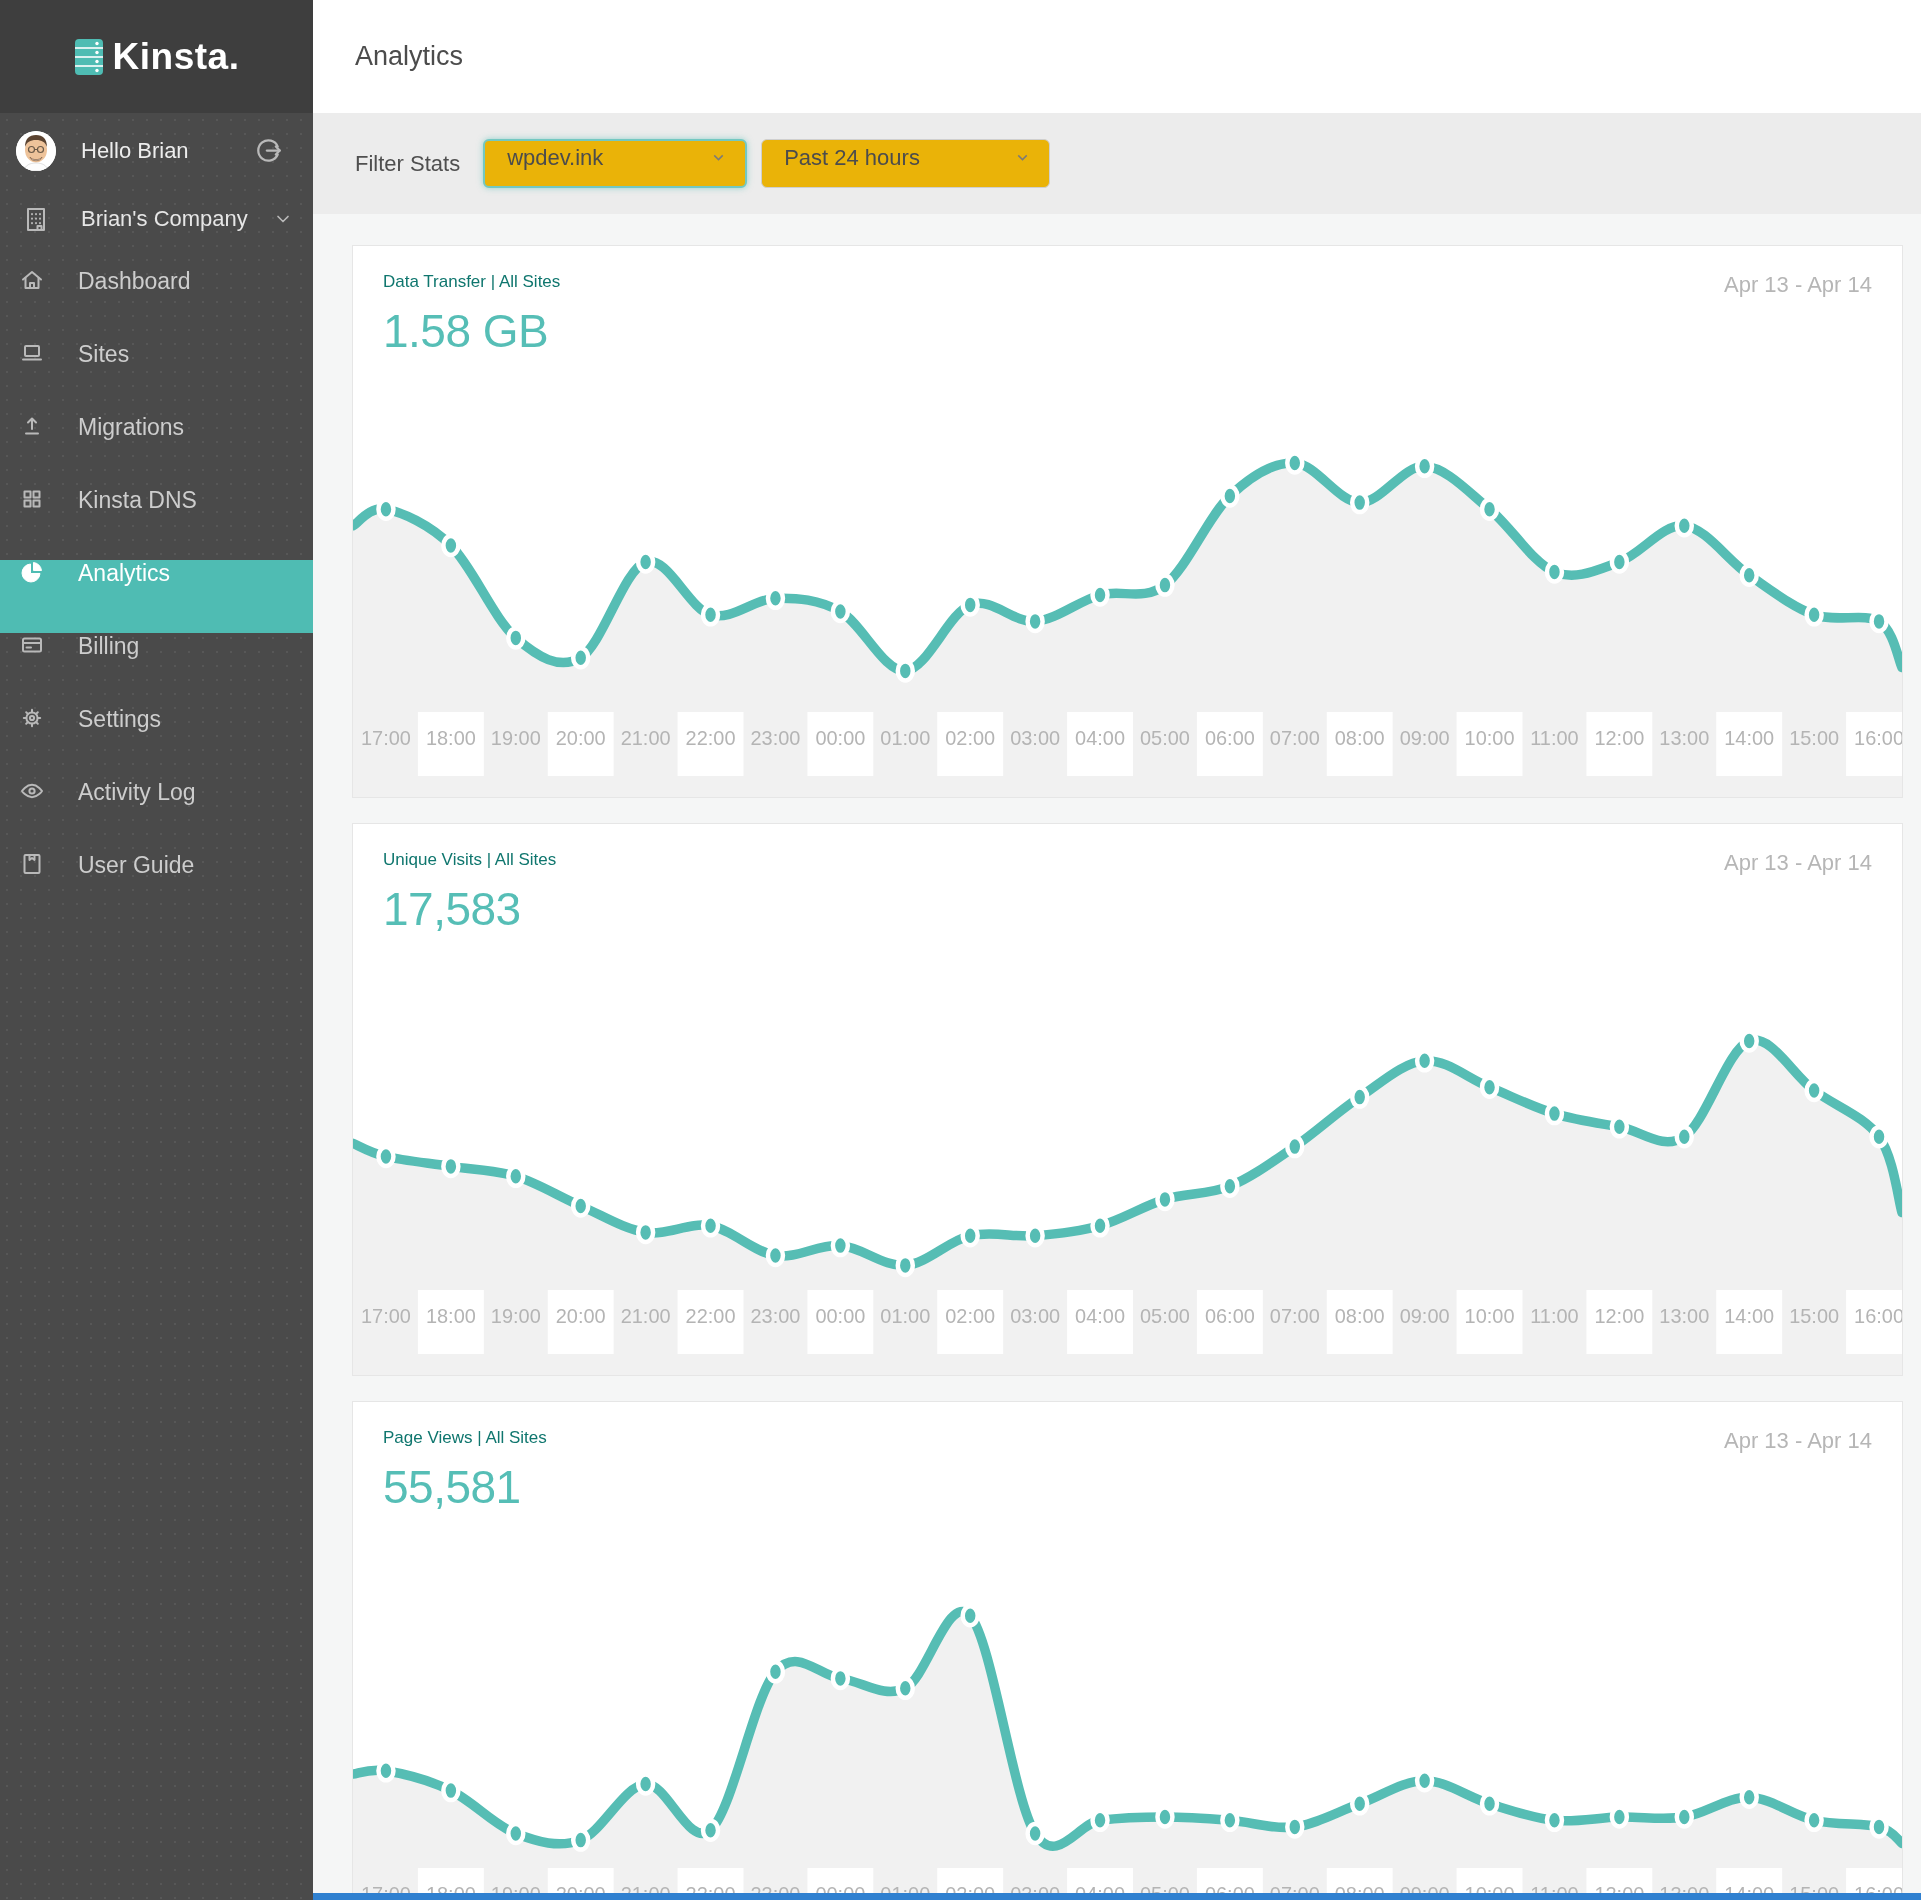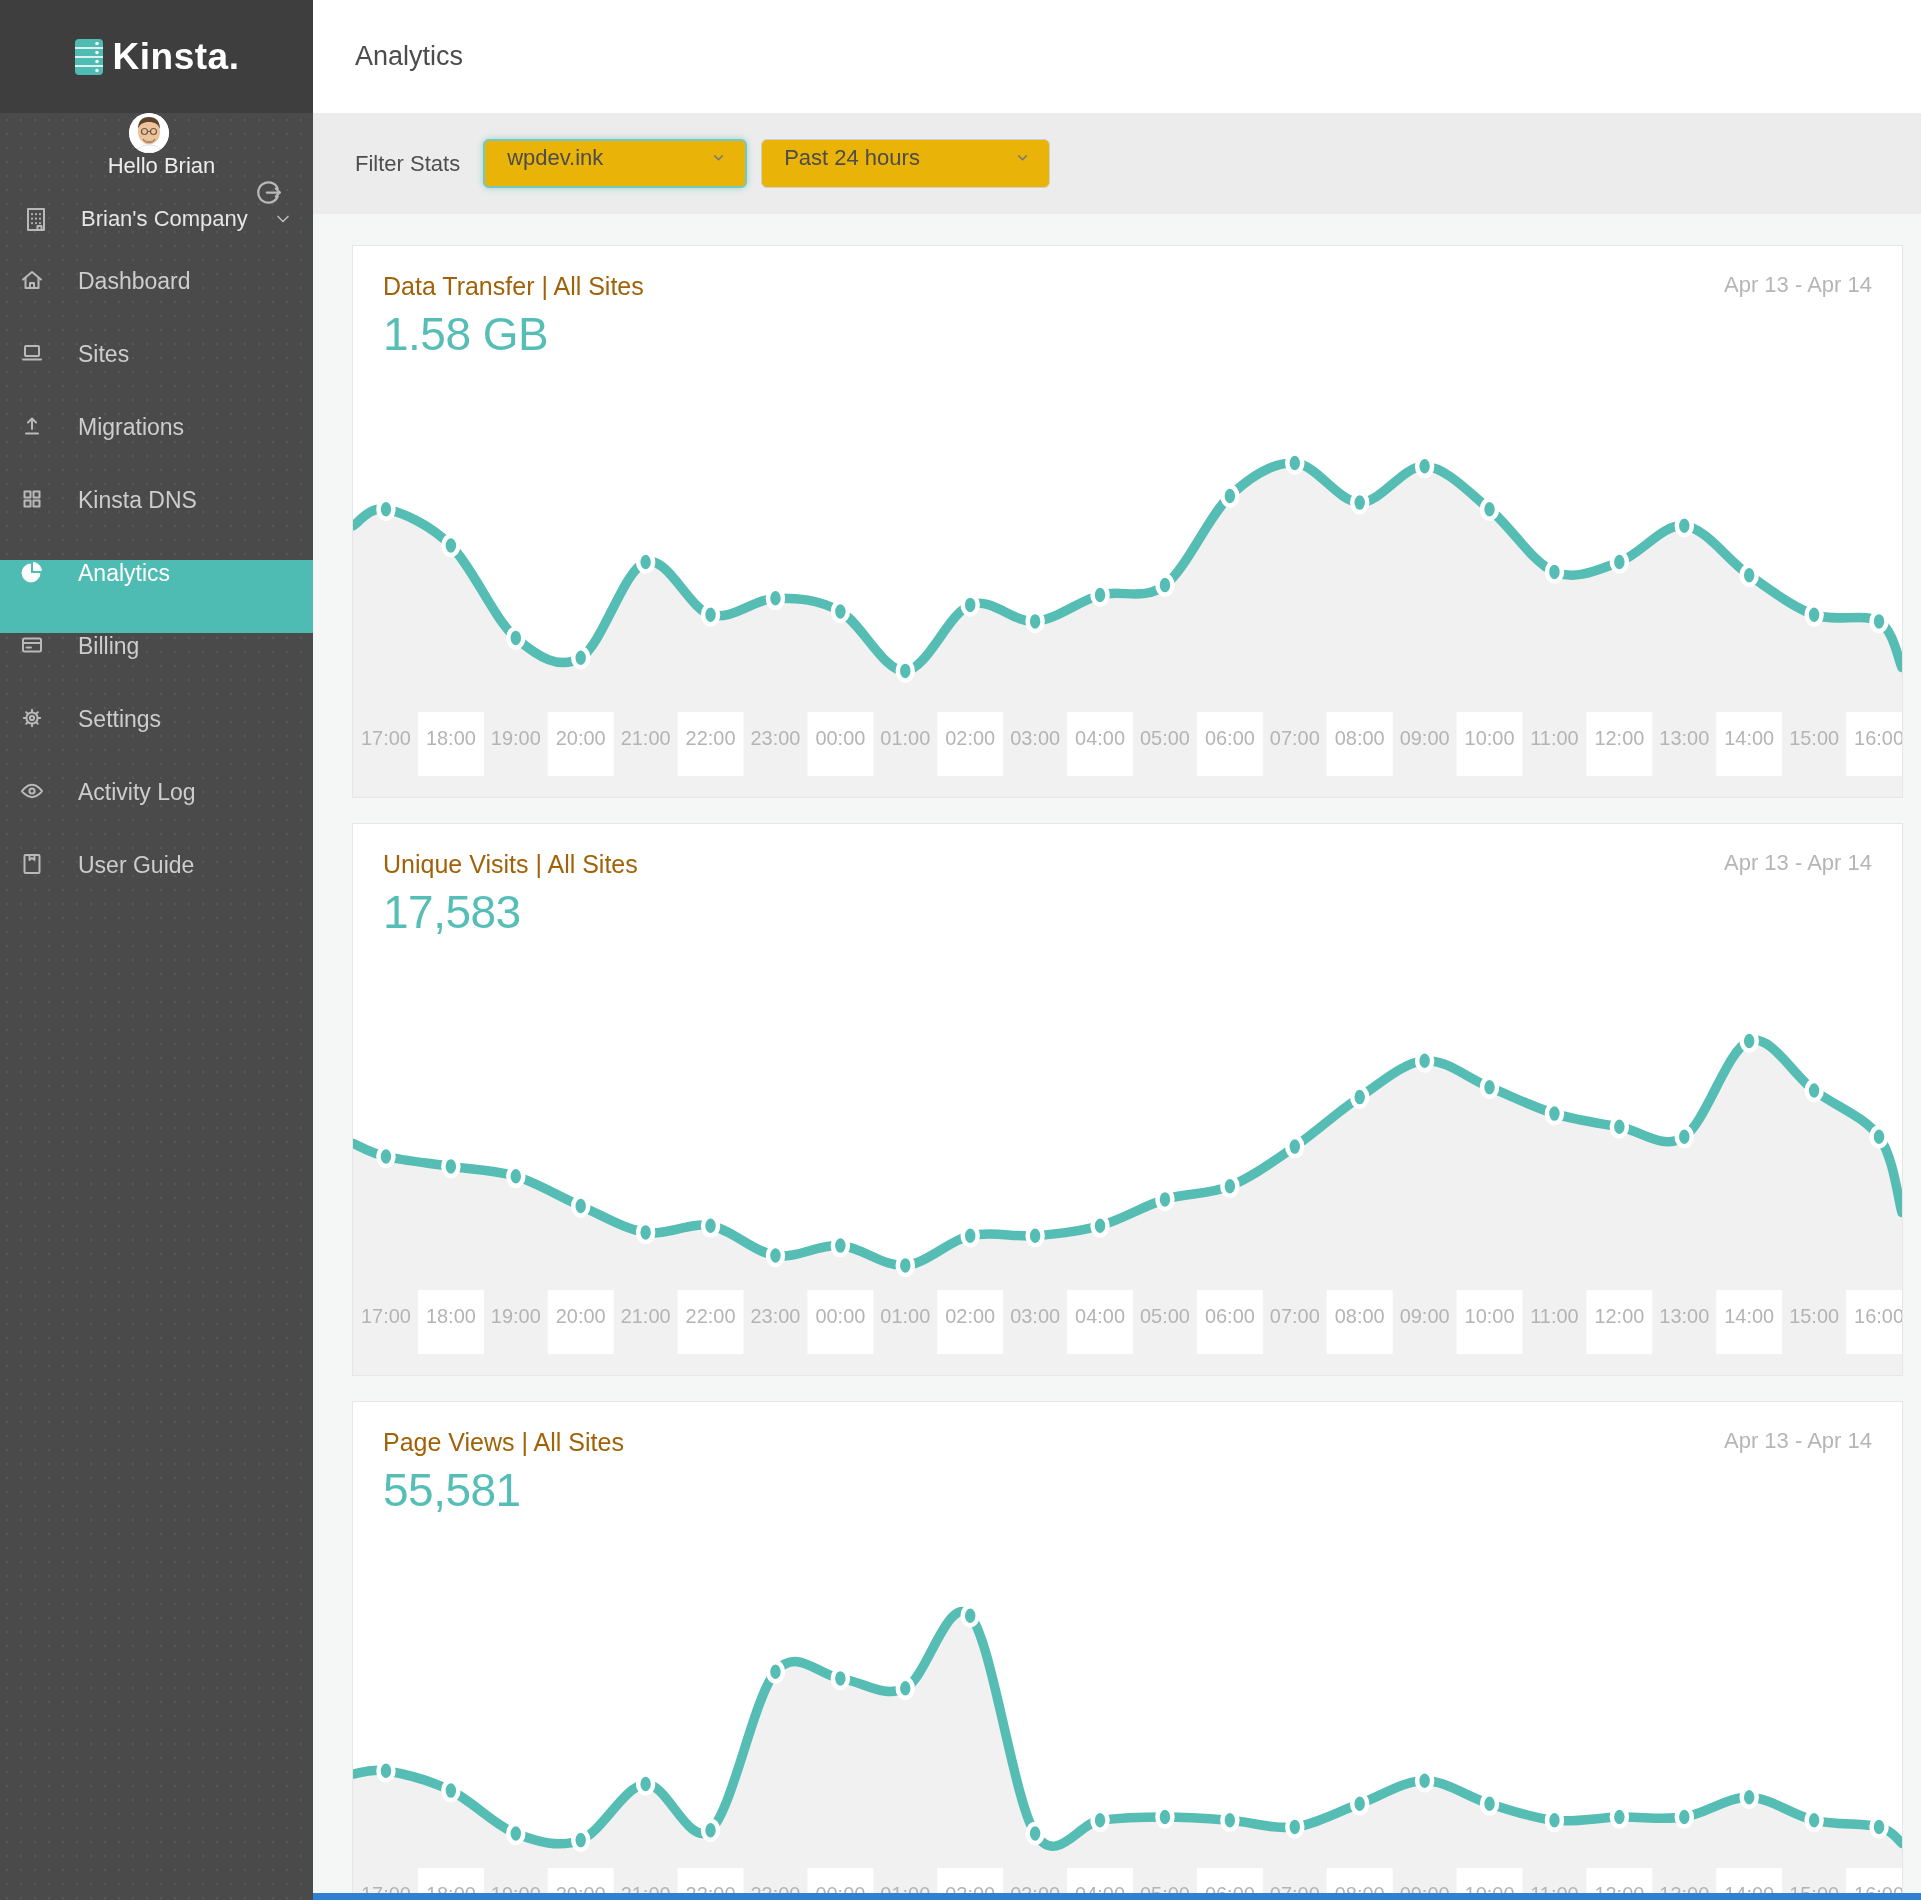--- a/index.html
+++ b/index.html
@@ -7,21 +7,21 @@
     font-family:"Liberation Sans","DejaVu Sans",sans-serif; background:#f5f6f6; }
   .app { display:flex; width:100%; height:100%; }
 
   
   .sidebar { width:313px; flex:0 0 313px; background:#4a4a4a; display:flex; flex-direction:column; }
   .logo-bar { height:113px; background:#3e3e3e; display:flex; align-items:center; justify-content:center; gap:9px; }
   .logo-text { color:#fff; font-size:37px; font-weight:bold; letter-spacing:.5px; }
   .sidebar-body { flex:1;
     background-image:radial-gradient(rgba(255,255,255,.075) 1.3px, transparent 1.4px);
     background-size:14px 14px; }
-  .user-row { height:75px; display:flex; align-items:center; padding-left:16px; padding-right:31px;flex-direction:column; }
+  .user-row { height:75px; display:flex; align-items:center; padding-left:16px; padding-right:31px; }
   .avatar { width:40px; height:40px; border-radius:50%; background:#fff; overflow:hidden; flex:0 0 40px; }
   .greeting { color:#ededed; font-size:22px; margin-left:25px; }
   .logout-btn { margin-left:auto; cursor:pointer; display:flex; }
   .company-row { height:62px; display:flex; align-items:center; padding-left:25px; padding-right:20px; cursor:pointer; }
   .company-label { color:#e6e6e6; font-size:22px; margin-left:34px; }
   .company-caret { margin-left:auto; display:flex; }
   .nav { margin-top:18px; display:flex; flex-direction:column; }
   .nav-item { height:73px; display:flex; padding-left:20px; cursor:pointer; }
   .nav-item .nav-ico { width:24px; height:24px; flex:0 0 24px; display:flex; }
   .nav-item span.lbl { color:#cdcdcd; font-size:23px; margin-left:34px; }
@@ -38,21 +38,21 @@
   .filter-label { font-size:22px; color:#4f4f4f; }
   .select { height:49px; background:#eab308; display:flex; align-items:center; padding:0 18px 12px 22px;
     font-size:22px; color:#4c4c4c; border-radius:6px; cursor:pointer; }
   .select .caret { margin-left:auto; display:flex; }
   .select.site { width:264px; margin-left:23px; border:2px solid #74c8c1; box-shadow:0 0 6px rgba(79,188,179,.55); }
   .select.range { width:289px; margin-left:14px; border:1px solid #cfcfcf; }
 
   .cards { padding:31px 0 0 39px; display:flex; flex-direction:column; gap:25px; }
   .card { width:1551px; height:553px; background:#fff; border:1px solid #e6e6e6; display:flex; flex-direction:column; flex:0 0 553px; }
   .card-head { display:flex; justify-content:space-between; padding:26px 30px 0 30px; }
-  .card-title { font-size:25px; color:#a16207; }
+  .card-title { font-size:17px; color:#0f766e; }
   .card-date { font-size:22px; color:#b6b6b6; }
   .card-value { font-size:46px; font-weight:normal; color:#56beb6; padding:6px 30px 0 30px; letter-spacing:-.5px; }
   svg.chart { width:1549px; height:433px; margin-top:auto; display:block; }
 
   .bottom-line { position:absolute; left:0; right:0; bottom:0; height:7px; background:#2f80d0; }
 </style>
 </head>
 <body>
 
 <div class="app">

